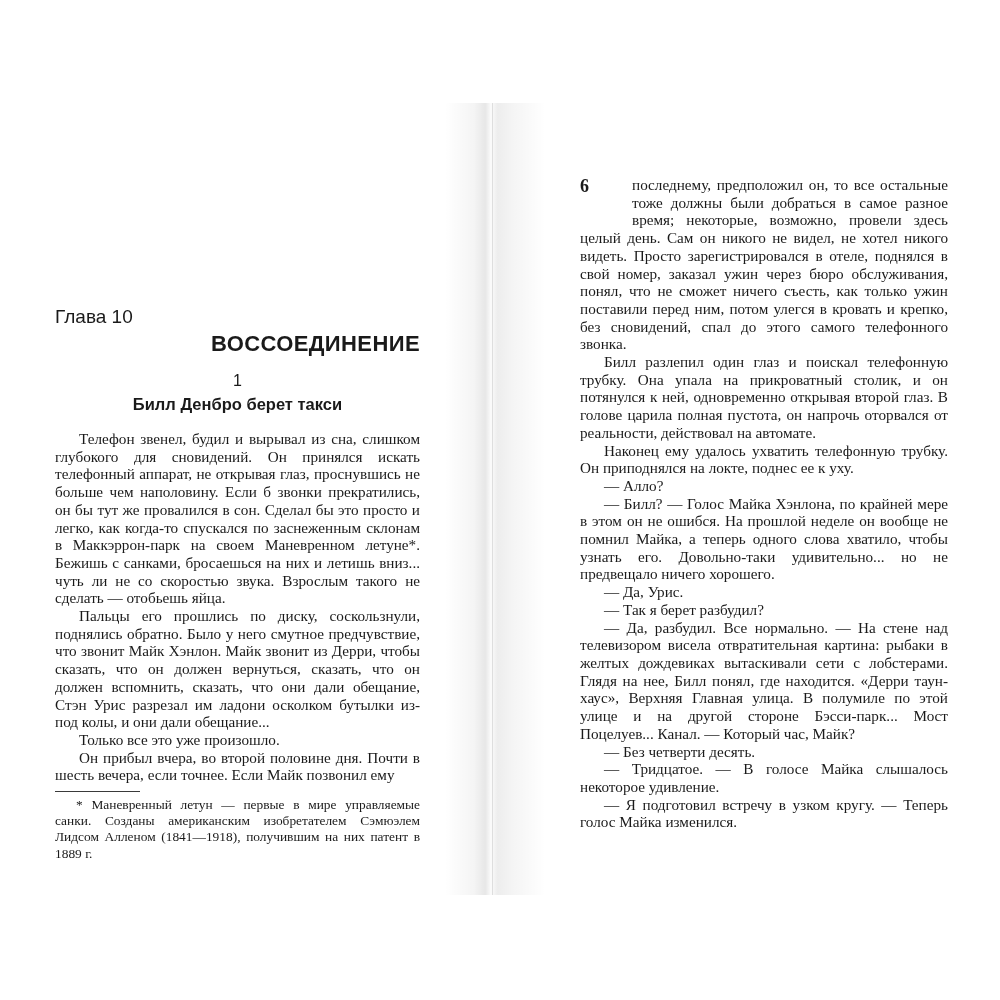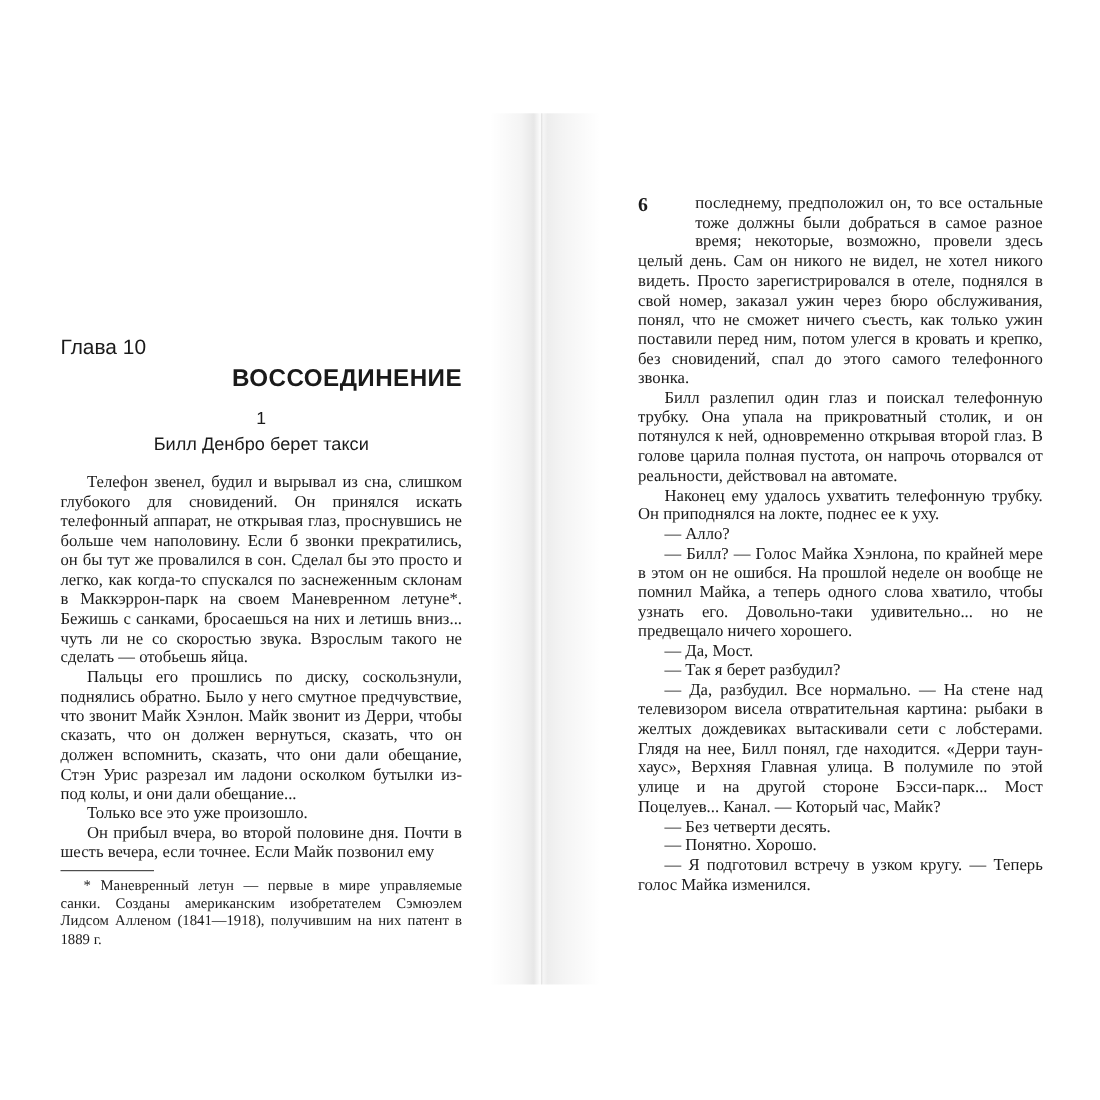--- a/index.html
+++ b/index.html
@@ -66,21 +66,21 @@
   }
   .section-number {
     font-family: "Liberation Sans", sans-serif;
     font-size: 16px; line-height: 19px;
     text-align: center;
     margin: 0 0 4px 0;
   }
   .section-title {
     font-family: "Liberation Sans", sans-serif;
     font-size: 16.5px; line-height: 20px;
-    font-weight: 400;
+    font-weight: 700;
     text-align: center;
     margin: 0 0 16px 0;
   }
 
   
   .para {
     margin: 0;
     font-size: 15.2px;
     line-height: 17.7px;
     text-align: justify;
@@ -152,20 +152,20 @@
 <div class="right-page">
   <div class="right-page-body">
     <div class="pagenum-float">
       <span class="page-number">6</span>
     </div>
   <p class="para no-indent">последнему, предположил он, то все остальные тоже должны были добраться в самое разное время; некоторые, возможно, провели здесь целый день. Сам он никого не видел, не хотел никого видеть. Просто зарегистрировался в отеле, поднялся в свой номер, заказал ужин через бюро обслуживания, понял, что не сможет ничего съесть, как только ужин поставили перед ним, потом улегся в кровать и крепко, без сновидений, спал до этого самого телефонного звонка.</p>
       <p class="para">Билл разлепил один глаз и поискал телефонную трубку. Она упала на прикроватный столик, и он потянулся к ней, одновременно открывая второй глаз. В голове царила полная пустота, он напрочь оторвался от реальности, действовал на автомате.</p>
       <p class="para">Наконец ему удалось ухватить телефонную трубку. Он приподнялся на локте, поднес ее к уху.</p>
       <p class="para">— Алло?</p>
       <p class="para">— Билл? — Голос Майка Хэнлона, по крайней мере в этом он не ошибся. На прошлой неделе он вообще не помнил Майка, а теперь одного слова хватило, чтобы узнать его. Довольно-таки удивительно... но не предвещало ничего хорошего.</p>
-      <p class="para">— Да, Мост.</p>
+      <p class="para">— Да, Урис.</p>
       <p class="para">— Так я берет разбудил?</p>
       <p class="para">— Да, разбудил. Все нормально. — На стене над телевизором висела отвратительная картина: рыбаки в желтых дождевиках вытаскивали сети с лобстерами. Глядя на нее, Билл понял, где находится. «Дерри таун-хаус», Верхняя Главная улица. В полумиле по этой улице и на другой стороне Бэсси-парк... Мост Поцелуев... Канал. — Который час, Майк?</p>
       <p class="para">— Без четверти десять.</p>
-      <p class="para">— Понятно. Хорошо.</p>
+      <p class="para">— Тридцатое. — В голосе Майка слышалось некоторое удивление.</p>
       <p class="para">— Я подготовил встречу в узком кругу. — Теперь голос Майка изменился.</p>
     </div>
 </div>
 
 </body></html>

